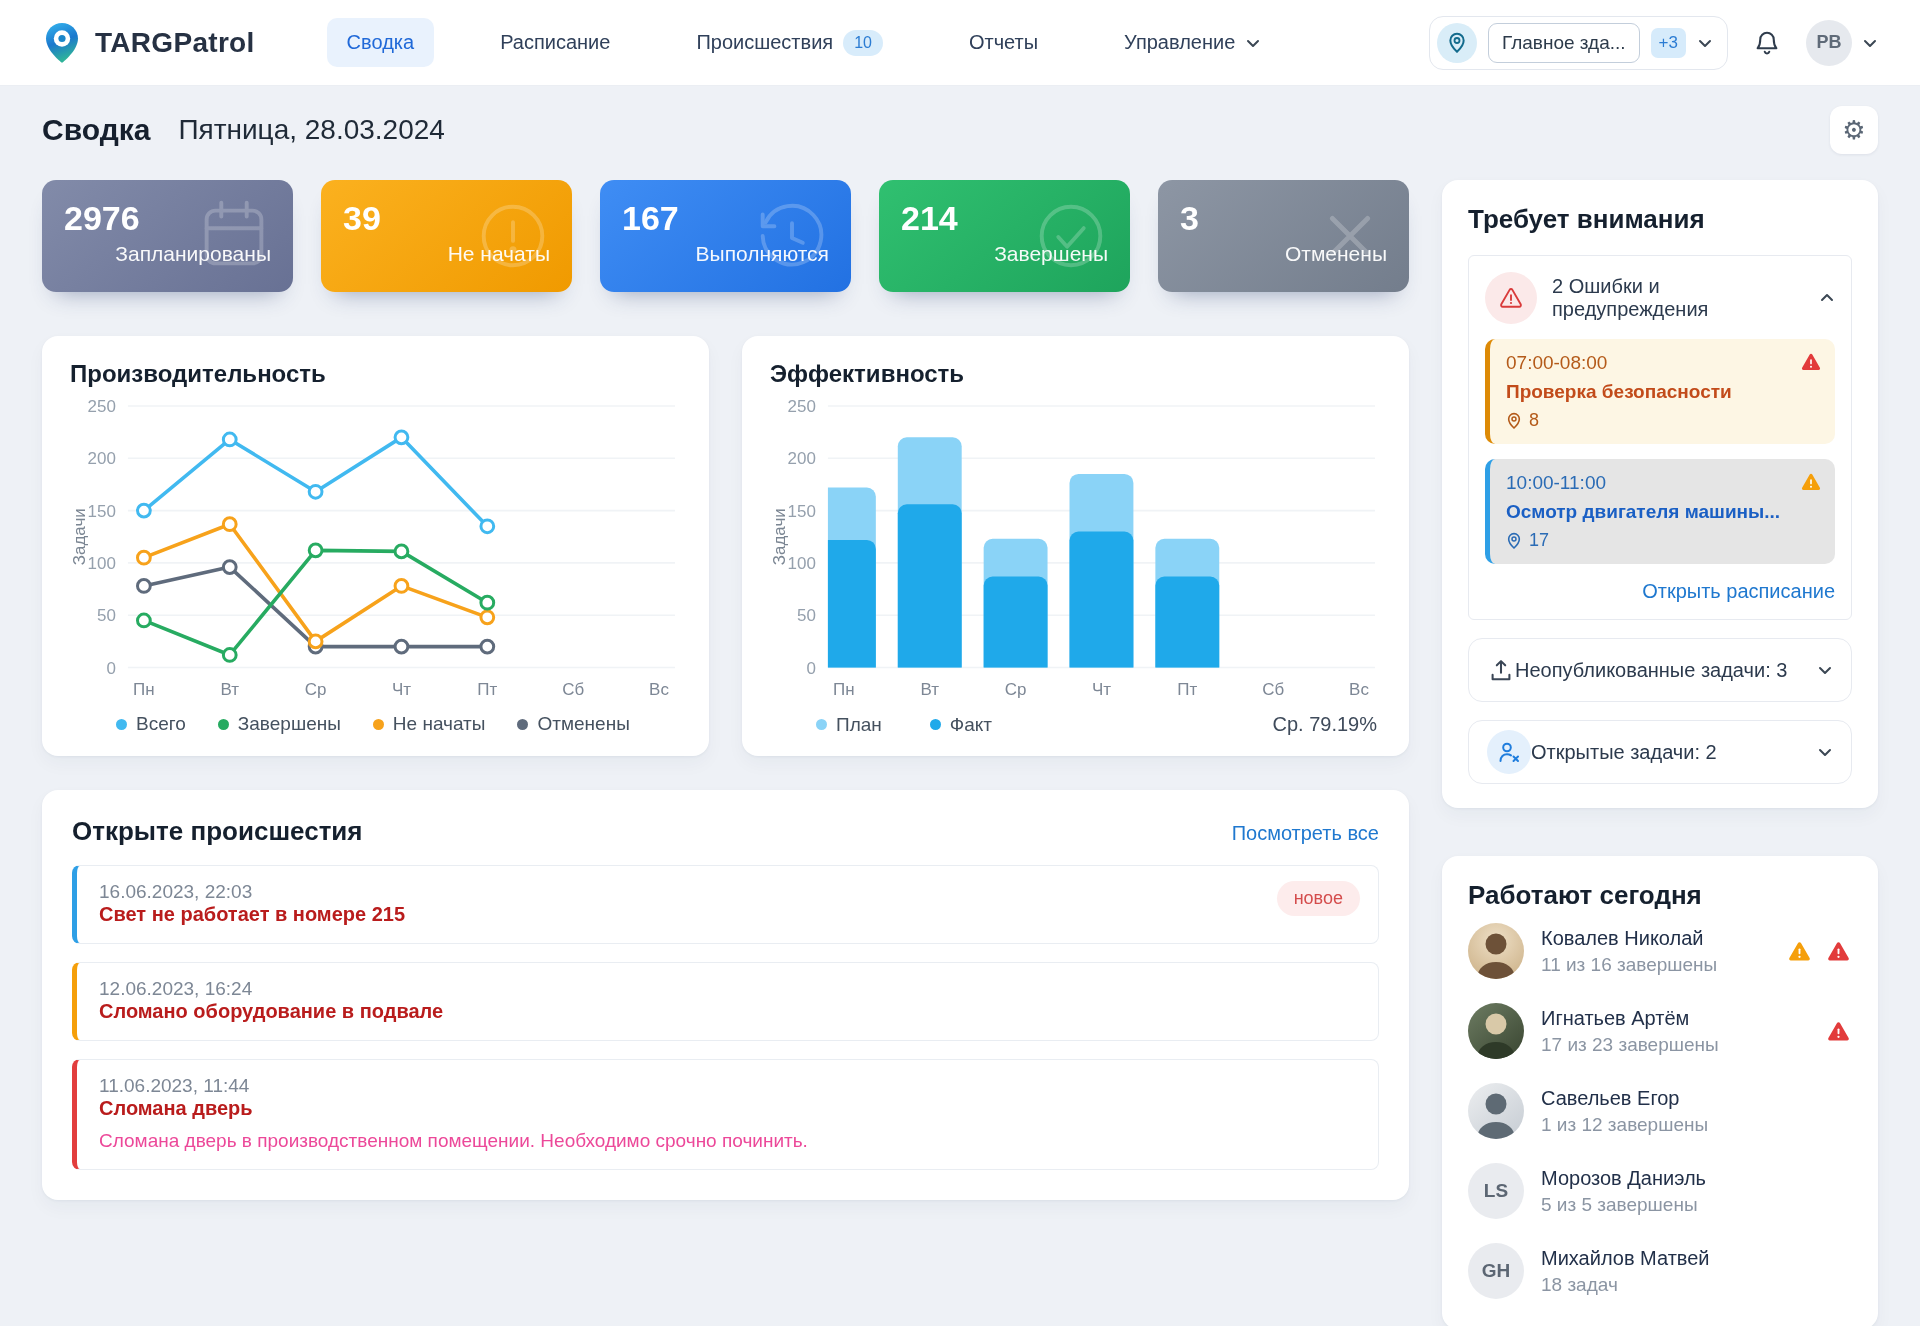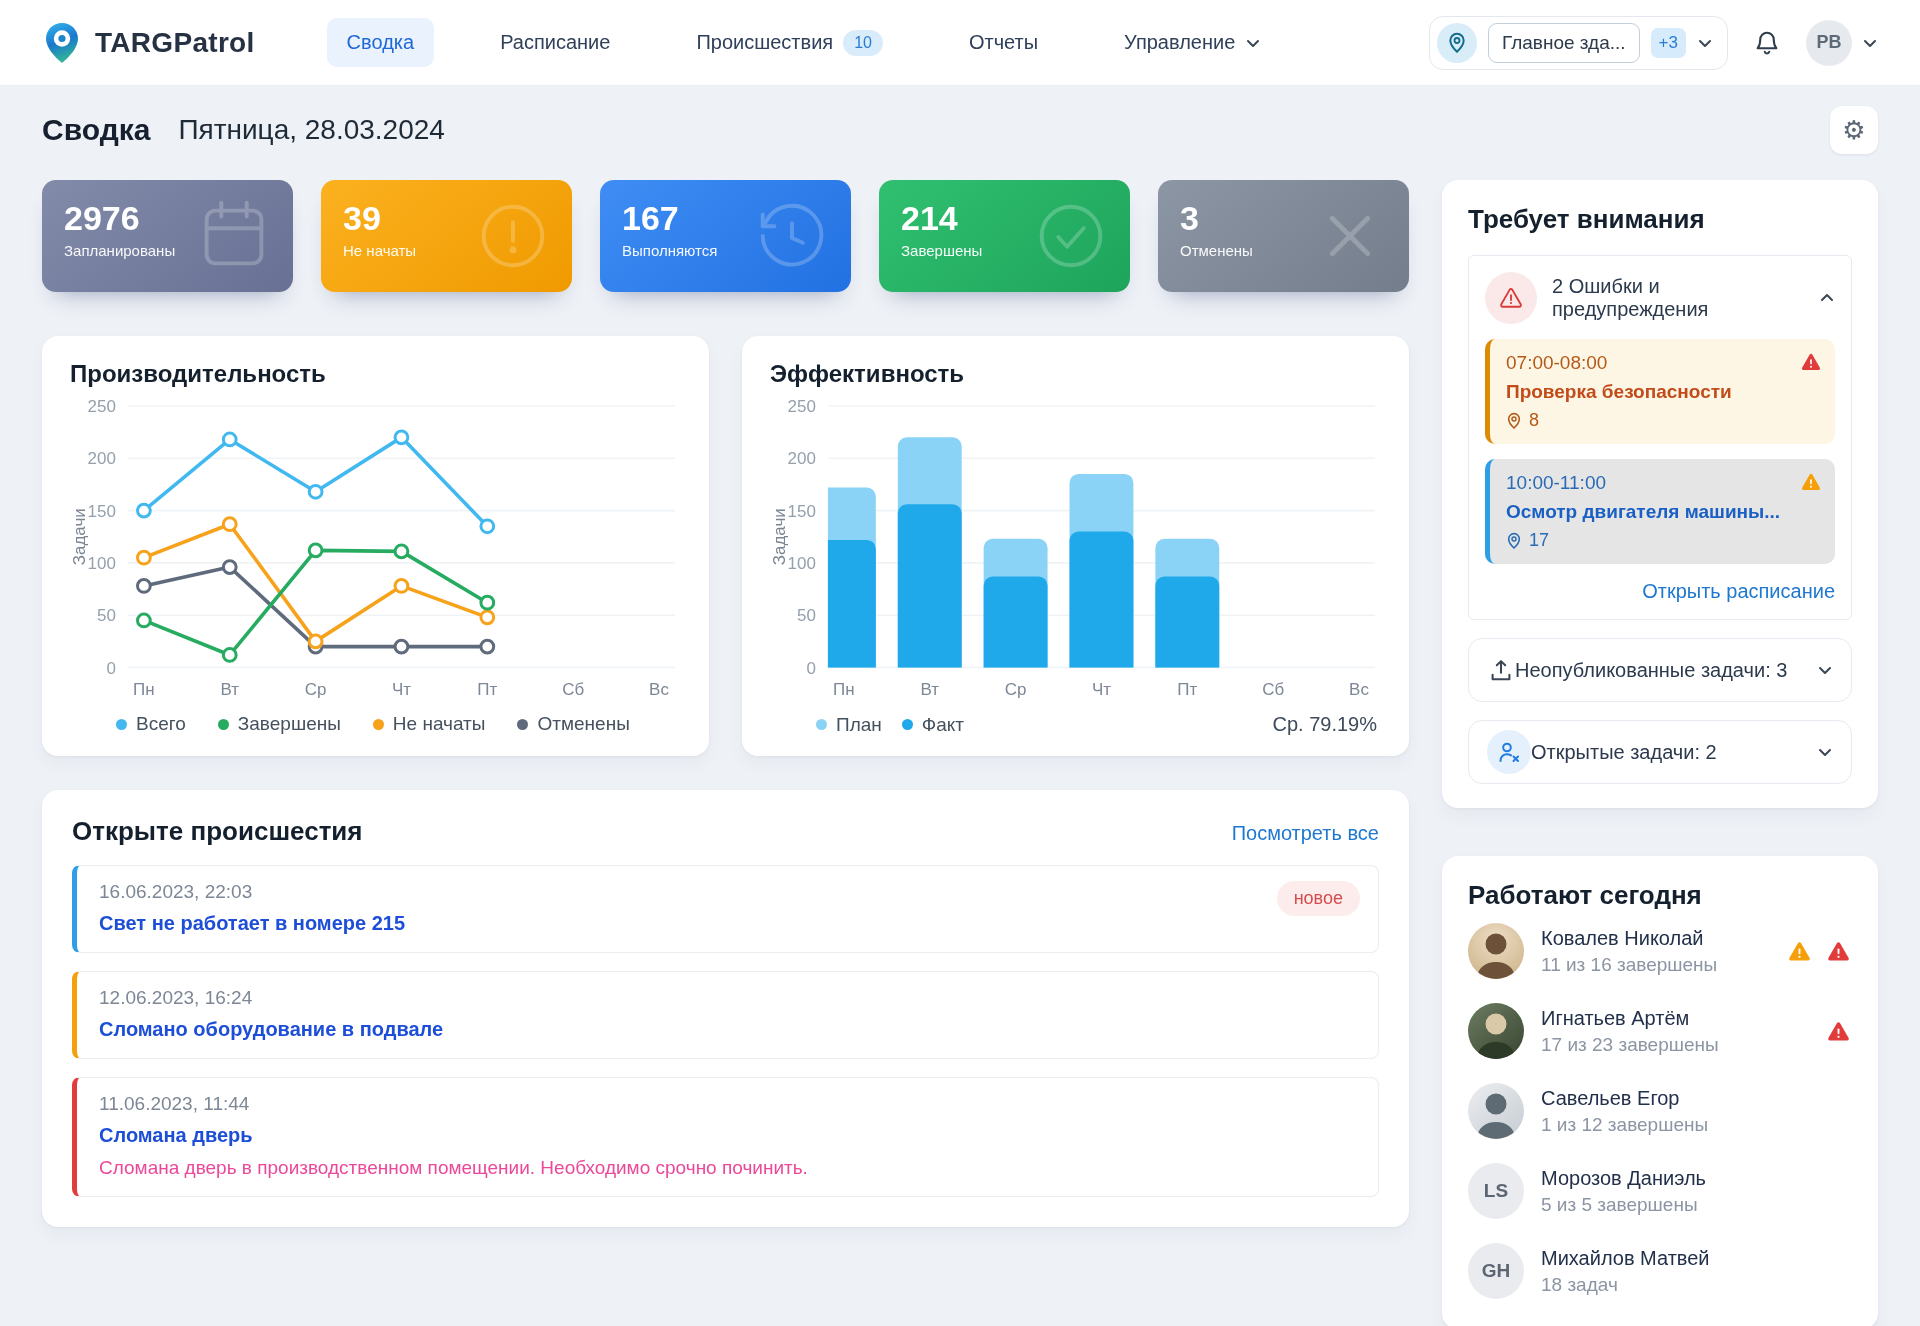--- a/index.html
+++ b/index.html
@@ -45,21 +45,21 @@
   .content { display:flex; gap:33px; margin-top:26px; }
   .col-left { flex:1; min-width:0; }
   .col-right { width:436px; flex:0 0 436px; }
   .card { background:#fff; border-radius:16px;
     box-shadow:0 1px 3px rgba(24,39,75,.05), 0 8px 18px rgba(24,39,75,.04); }
   
   .stats-row { display:flex; gap:28px; }
   .stat { flex:1; height:112px; border-radius:14px; color:#fff; padding:19px 22px;
     position:relative; overflow:hidden; box-shadow:0 14px 22px -14px rgba(40,60,110,.45); cursor:default; }
   .stat .num { font-size:34px; font-weight:700; }
-  .stat .lbl { font-size:15px; margin-top:4px; opacity:.95; }
+  .stat .lbl { font-size:21px; margin-top:4px; opacity:.95;text-align:right; }
   .stat svg.mark { position:absolute; right:16px; top:13px; width:86px; height:86px; opacity:.22; }
   .s1 { background:linear-gradient(140deg,#828ba9 0%,#687194 100%); }
   .s2 { background:linear-gradient(140deg,#fbb11f 0%,#f09a00 100%); }
   .s3 { background:linear-gradient(140deg,#3f8df4 0%,#2271e2 100%); }
   .s4 { background:linear-gradient(140deg,#30c070 0%,#1ea45c 100%); }
   .s5 { background:linear-gradient(140deg,#8d96a4 0%,#737d8c 100%); }
   
   .charts-row { display:flex; gap:33px; margin-top:44px; }
   .chart-card { flex:1; padding:24px 28px 20px; }
   .chart-card h2 { font-size:24px; font-weight:700; color:#15202e; margin-bottom:4px; }
@@ -72,21 +72,21 @@
   .legend i { width:11px; height:11px; border-radius:50%; display:inline-block; }
   .legend .avg { margin-left:auto; color:#3f4b5b; font-size:20px; padding-right:4px; }
   
   .incidents { margin-top:34px; padding:26px 30px 30px; }
   .inc-head { display:flex; align-items:baseline; }
   .inc-head h2 { font-size:26px; font-weight:700; color:#15202e; }
   .link { margin-left:auto; font-size:20px; color:#1f78cf; text-decoration:none; cursor:pointer; }
   .inc-item { border:1px solid #e9edf2; border-left:5px solid #2e9fe6; border-radius:8px;
     padding:15px 22px 17px; margin-top:18px; position:relative; cursor:pointer; }
   .inc-date { font-size:19px; color:#7d8795; }
-  .inc-title { font-size:20px; font-weight:700; color:#1d4ed8; margin-top:9px; }
+  .inc-title { font-size:20px; font-weight:700; color:#b91c1c; }
   .inc-desc { font-size:19px; color:#ec4899; margin-top:10px; }
   .inc-badge { position:absolute; right:18px; top:15px; background:#fdecec; color:#d44c4c;
     font-size:18px; padding:7px 17px; border-radius:999px; }
   
   .attention { padding:24px 26px; }
   .attention h2, .today h2 { font-size:26px; font-weight:700; color:#15202e; }
   .group { border:1px solid #e7eaf0; border-radius:6px; padding:16px; margin-top:20px; }
   .g-head { display:flex; align-items:center; gap:15px; cursor:pointer; }
   .g-ico { width:52px; height:52px; border-radius:50%; background:#fbe9e9; flex:0 0 auto;
     display:flex; align-items:center; justify-content:center; }
@@ -347,21 +347,21 @@
               <rect x="128" y="45.44" width="64" height="242.56" rx="9" fill="#8ad3f7" clip-path="url(#plotClip)"></rect>
               <rect x="128" y="112.512" width="64" height="175.488" rx="9" fill="#1fa9ea" clip-path="url(#plotClip)"></rect>
               <rect x="214" y="147.096" width="64" height="140.904" rx="9" fill="#8ad3f7" clip-path="url(#plotClip)"></rect>
               <rect x="214" y="184.824" width="64" height="103.17599999999999" rx="9" fill="#1fa9ea" clip-path="url(#plotClip)"></rect>
               <rect x="300" y="82.12" width="64" height="205.88" rx="9" fill="#8ad3f7" clip-path="url(#plotClip)"></rect>
               <rect x="300" y="139.76" width="64" height="148.24" rx="9" fill="#1fa9ea" clip-path="url(#plotClip)"></rect>
               <rect x="386" y="147.096" width="64" height="140.904" rx="9" fill="#8ad3f7" clip-path="url(#plotClip)"></rect>
               <rect x="386" y="184.824" width="64" height="103.17599999999999" rx="9" fill="#1fa9ea" clip-path="url(#plotClip)"></rect>
             </svg>
           <div class="legend">
-            <span id="barLegend" style="display:flex;gap:20px;">
+            <span id="barLegend" style="display:flex;gap:48px;">
                 <span class="lg">
                   <i style="background: rgb(138, 211, 247);"></i>
                   <span>План</span>
                 </span>
                 <span class="lg">
                   <i style="background: rgb(31, 169, 234);"></i>
                   <span>Факт</span>
                 </span>
               </span>
             <span class="avg">Ср. 79.19%</span>

